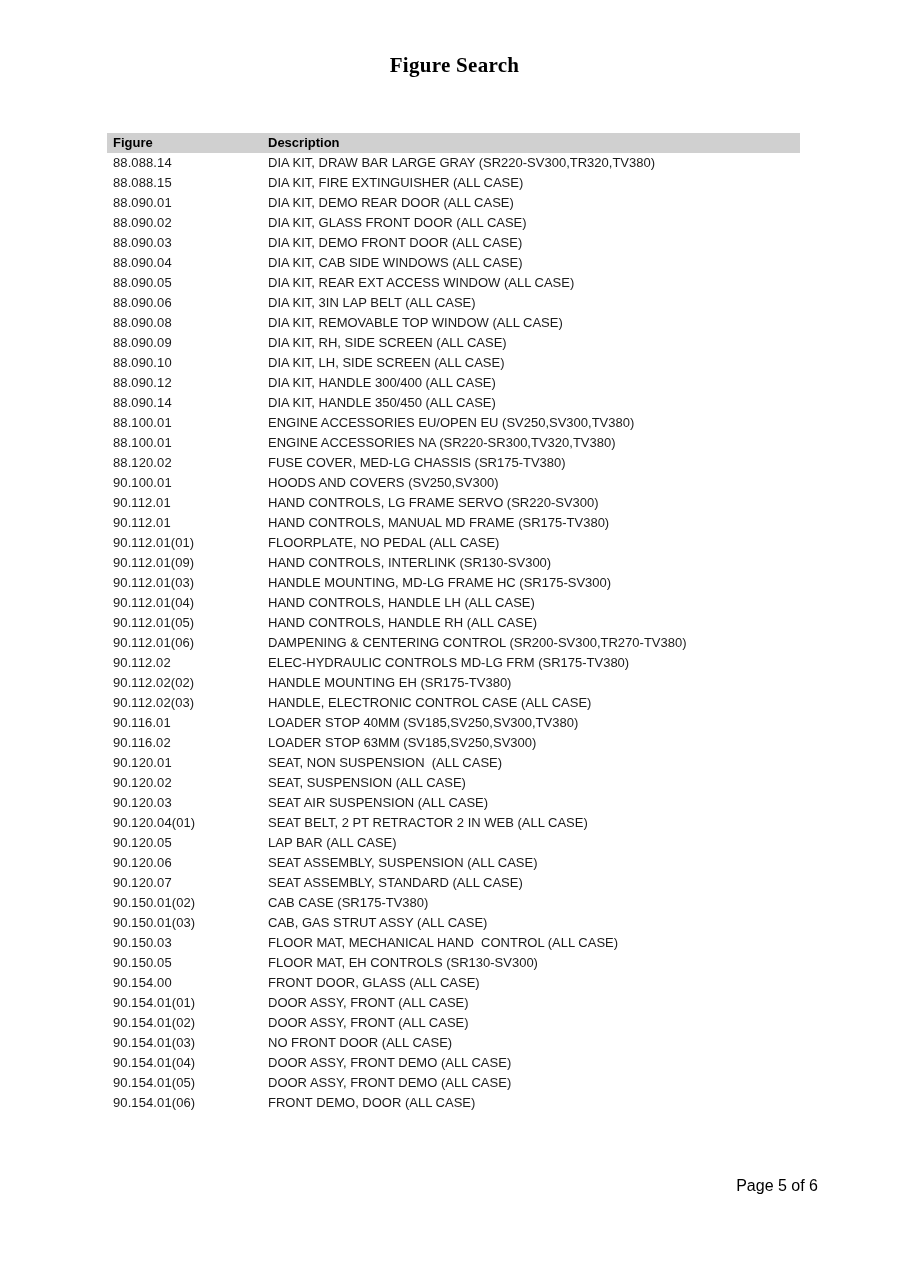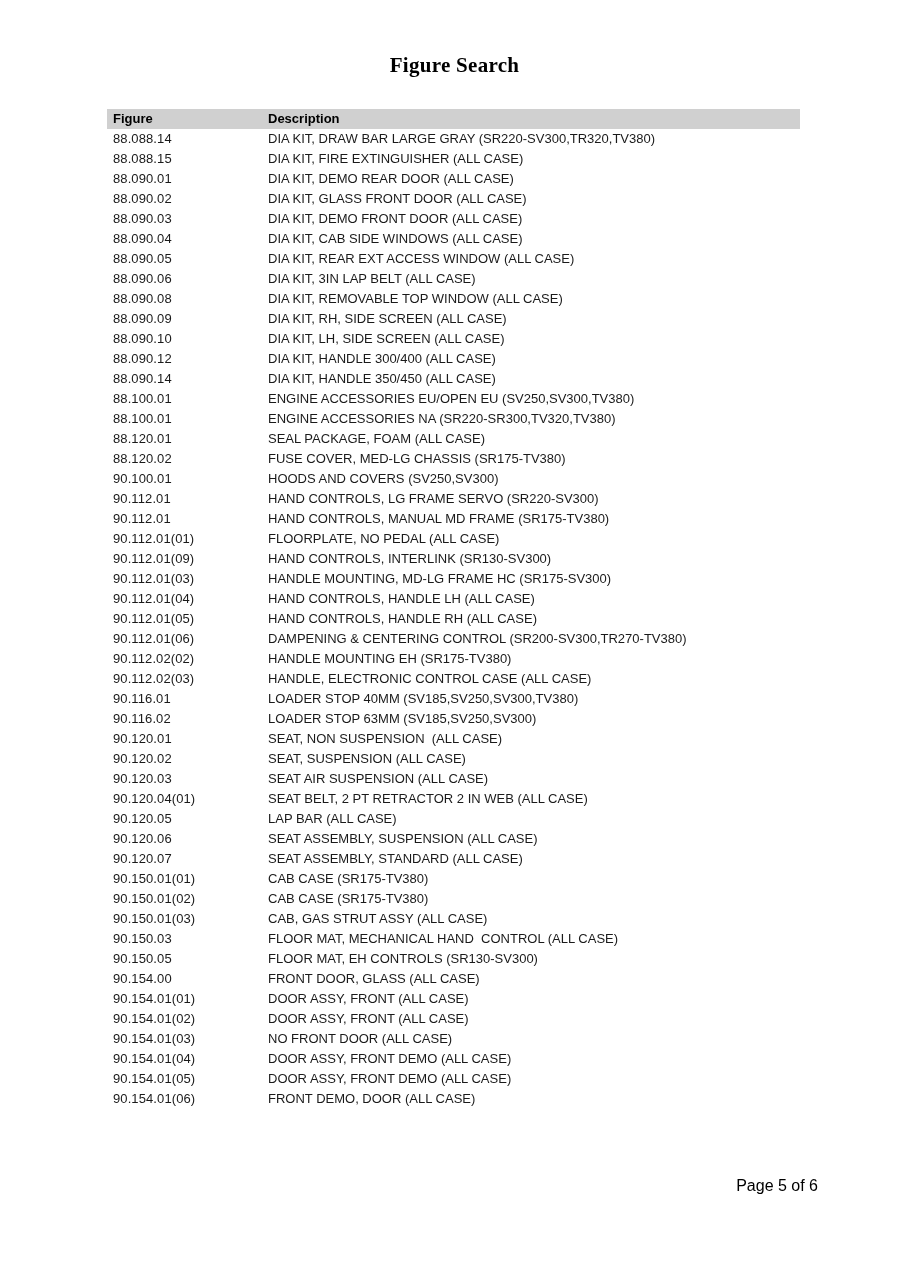--- a/index.html
+++ b/index.html
@@ -39,20 +39,21 @@
     position: absolute;
     left: 107px;
     top: 109px;
     width: 693px;
   }
   table.figure-table {
     border-collapse: collapse;
     width: 693px;
     table-layout: fixed;
     font-size: 13px;
+    margin-top: 24px;
   }
   table.figure-table col.c-figure { width: 155px; }
   table.figure-table col.c-desc   { width: 538px; }
 
   table.figure-table thead th {
     background: #d0d0d0;
     font-weight: bold;
     font-size: 13px;
     text-align: left;
     padding: 2px 0 3px 6px;
@@ -158,24 +159,20 @@
           </tr>
           <tr>
             <td class="fig-cell">88.100.01</td>
             <td class="desc-cell">ENGINE ACCESSORIES EU/OPEN EU (SV250,SV300,TV380)</td>
           </tr>
           <tr>
             <td class="fig-cell">88.100.01</td>
             <td class="desc-cell">ENGINE ACCESSORIES NA (SR220-SR300,TV320,TV380)</td>
           </tr>
           <tr>
-            <td class="fig-cell">88.120.01</td>
-            <td class="desc-cell">SEAL PACKAGE, FOAM (ALL CASE)</td>
-          </tr>
-          <tr>
             <td class="fig-cell">88.120.02</td>
             <td class="desc-cell">FUSE COVER, MED-LG CHASSIS (SR175-TV380)</td>
           </tr>
           <tr>
             <td class="fig-cell">90.100.01</td>
             <td class="desc-cell">HOODS AND COVERS (SV250,SV300)</td>
           </tr>
           <tr>
             <td class="fig-cell">90.112.01</td>
             <td class="desc-cell">HAND CONTROLS, LG FRAME SERVO (SR220-SV300)</td>
@@ -202,20 +199,24 @@
           </tr>
           <tr>
             <td class="fig-cell">90.112.01(05)</td>
             <td class="desc-cell">HAND CONTROLS, HANDLE RH (ALL CASE)</td>
           </tr>
           <tr>
             <td class="fig-cell">90.112.01(06)</td>
             <td class="desc-cell">DAMPENING &amp; CENTERING CONTROL (SR200-SV300,TR270-TV380)</td>
           </tr>
           <tr>
+            <td class="fig-cell">90.112.02</td>
+            <td class="desc-cell">ELEC-HYDRAULIC CONTROLS MD-LG FRM (SR175-TV380)</td>
+          </tr>
+          <tr>
             <td class="fig-cell">90.112.02(02)</td>
             <td class="desc-cell">HANDLE MOUNTING EH (SR175-TV380)</td>
           </tr>
           <tr>
             <td class="fig-cell">90.112.02(03)</td>
             <td class="desc-cell">HANDLE, ELECTRONIC CONTROL CASE (ALL CASE)</td>
           </tr>
           <tr>
             <td class="fig-cell">90.116.01</td>
             <td class="desc-cell">LOADER STOP 40MM (SV185,SV250,SV300,TV380)</td>
@@ -244,24 +245,20 @@
             <td class="fig-cell">90.120.05</td>
             <td class="desc-cell">LAP BAR (ALL CASE)</td>
           </tr>
           <tr>
             <td class="fig-cell">90.120.06</td>
             <td class="desc-cell">SEAT ASSEMBLY, SUSPENSION (ALL CASE)</td>
           </tr>
           <tr>
             <td class="fig-cell">90.120.07</td>
             <td class="desc-cell">SEAT ASSEMBLY, STANDARD (ALL CASE)</td>
-          </tr>
-          <tr>
-            <td class="fig-cell">90.150.01(01)</td>
-            <td class="desc-cell">CAB CASE (SR175-TV380)</td>
           </tr>
           <tr>
             <td class="fig-cell">90.150.01(02)</td>
             <td class="desc-cell">CAB CASE (SR175-TV380)</td>
           </tr>
           <tr>
             <td class="fig-cell">90.150.01(03)</td>
             <td class="desc-cell">CAB, GAS STRUT ASSY (ALL CASE)</td>
           </tr>
           <tr>

